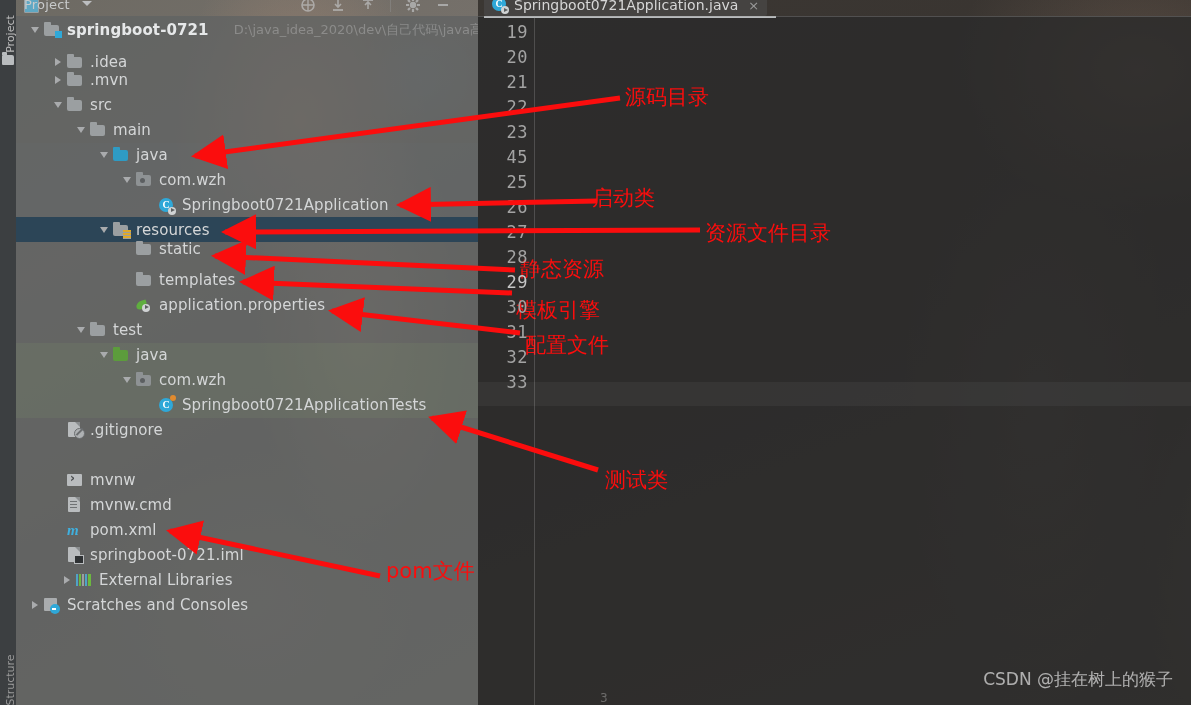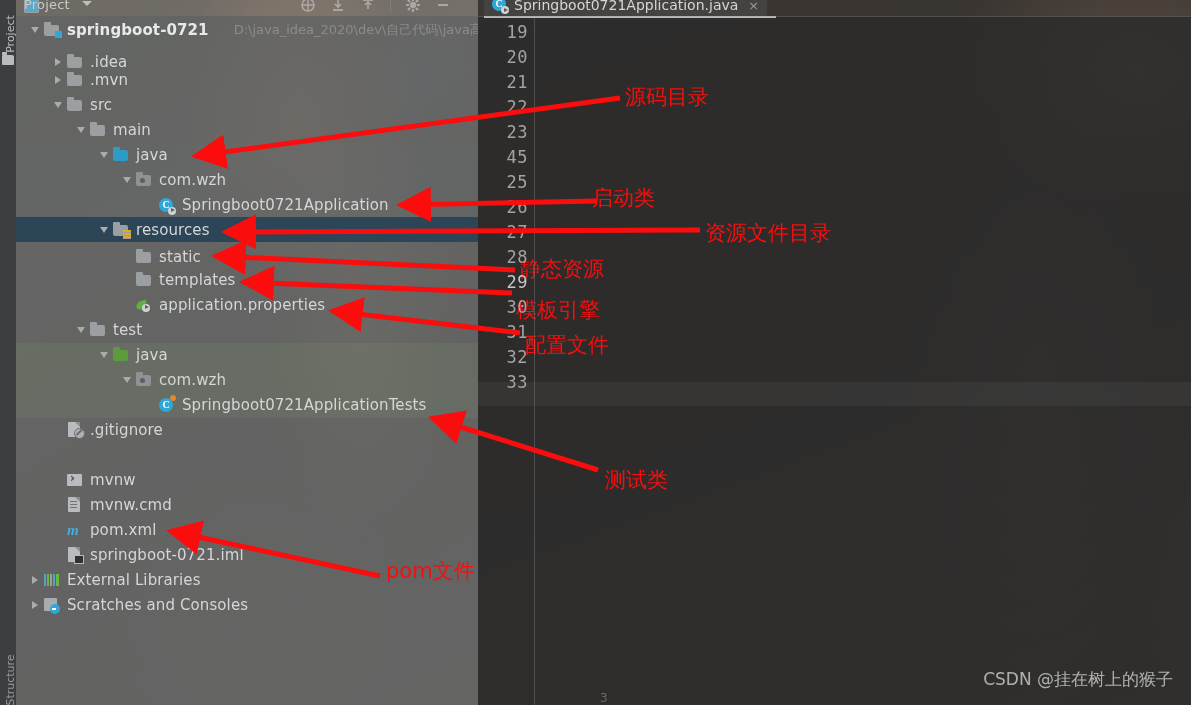--- a/index.html
+++ b/index.html
@@ -361,21 +361,21 @@
         <span style="width: 79px; flex: 0 0 auto;"></span>
         <span class="arrow ar-down">
           <i></i>
         </span>
         <span class="ic">
           <span class="fold"></span>
           <span class="badge-res"></span>
         </span>
         <span class="name">resources</span>
       </div>
-      <div class="trow" style="top: 227px;">
+      <div class="trow" style="top: 219px;">
         <span style="width: 102px; flex: 0 0 auto;"></span>
         <span class="arrow "></span>
         <span class="ic">
           <span class="fold"></span>
         </span>
         <span class="name">static</span>
       </div>
       <div class="trow" style="top: 250px;">
         <span style="width: 102px; flex: 0 0 auto;"></span>
         <span class="arrow "></span>
@@ -469,21 +469,21 @@
       </div>
       <div class="trow" style="top: 525px; text-align: right;">
         <span style="width: 33px; flex: 0 0 auto;"></span>
         <span class="arrow "></span>
         <span class="ic">
           <span class="leaf"></span>
           <span class="imlbadge"></span>
         </span>
         <span class="name">springboot-0721.iml</span>
       </div>
-      <div class="trow" style="top: 550px;">
+      <div class="trow" style="top: 550px; padding-left: 32px;">
         <span style="width: 10px; flex: 0 0 auto;"></span>
         <span class="arrow ar-right">
           <i></i>
         </span>
         <span class="ic">
           <span class="extlib"></span>
         </span>
         <span class="name">External Libraries</span>
       </div>
       <div class="trow" style="top: 575px;">

